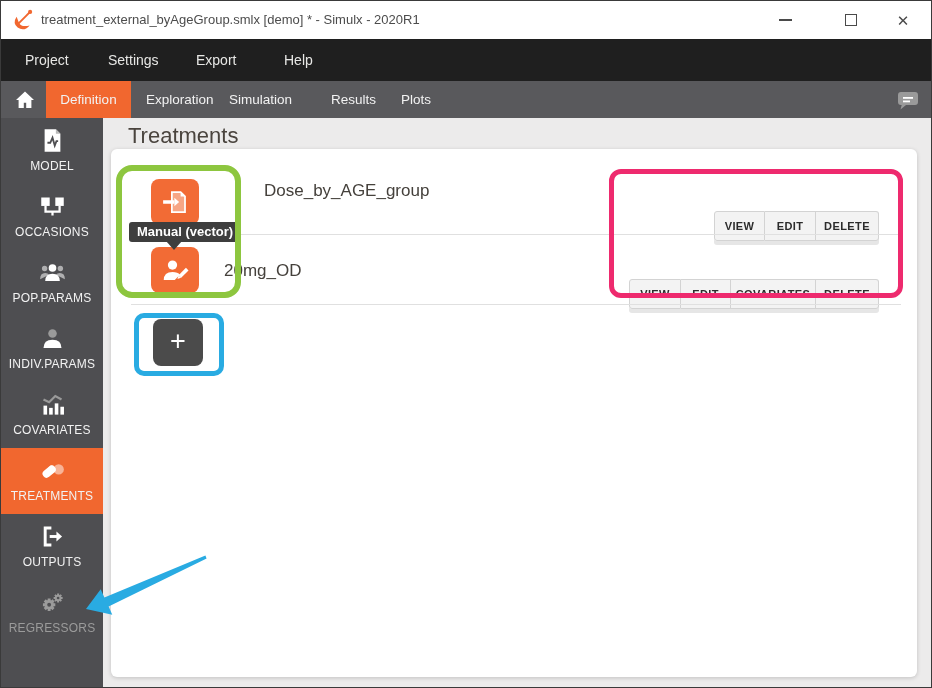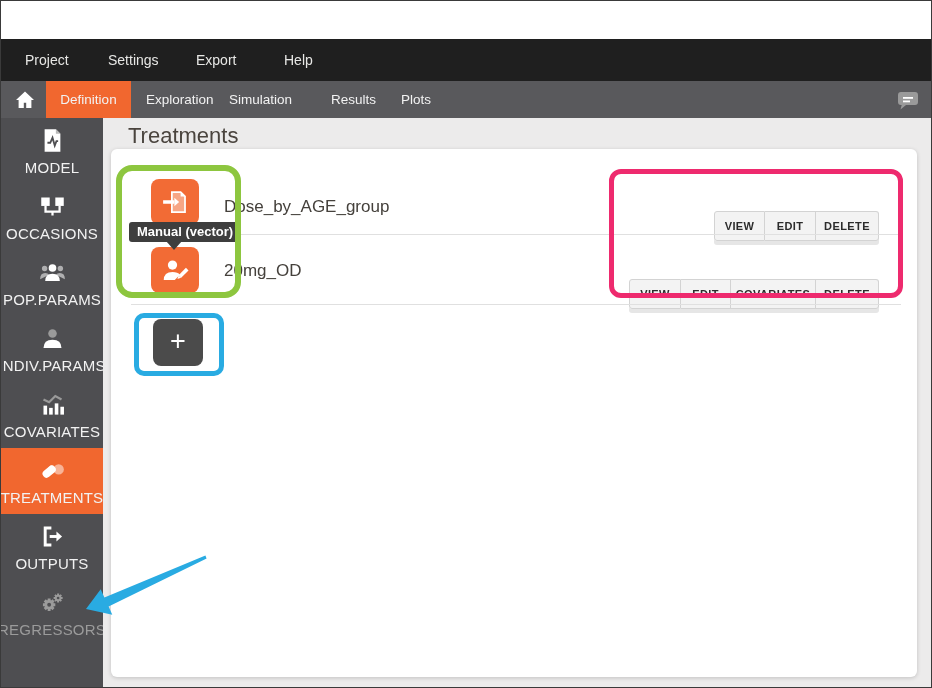--- a/index.html
+++ b/index.html
@@ -30,36 +30,36 @@
   .home-btn { position:absolute; left:12px; top:7px; width:24px; height:24px; cursor:pointer; }
   .tab { position:absolute; top:0; height:37px; line-height:37px; font-size:13.5px; color:#f2f2f2; cursor:pointer; }
   .tab.active { background:var(--accent,#f1672f); text-align:center; }
   .t0{left:45px; width:85px;} .t1{left:145px;} .t2{left:228px;text-align:right;} .t3{left:330px;} .t4{left:400px;}
   .chat-btn { position:absolute; left:894px; top:7px; width:26px; height:24px; cursor:pointer; }
   
   .sidebar { position:absolute; left:0; top:117px; width:102px; height:571px; background:#4e4e51; }
   .side-item { position:absolute; left:0; width:102px; height:66px; display:flex; flex-direction:column;
     align-items:center; padding-top:9px; cursor:pointer; }
   .side-item .icon { width:27px; height:27px; }
-  .side-item .lbl { margin-top:5px; font-size:15px; color:#f2f2f2; letter-spacing:.2px; }
+  .side-item .lbl { margin-top:5px; font-size:12px; color:#f2f2f2; letter-spacing:.2px; }
   .side-item.active { background:var(--accent,#f1672f); }
   .side-item.disabled .lbl { color:#9b9b9b; }
   .s0{top:0;} .s1{top:66px;} .s2{top:132px;} .s3{top:198px;} .s4{top:264px;} .s5{top:330px;} .s6{top:396px;} .s7{top:462px;}
   
   .main { position:absolute; left:102px; top:117px; width:830px; height:571px; background:#ecebeb; }
   .page-heading { position:absolute; left:25px; top:5px; font-size:22px; color:#4a443e; }
   .card { position:absolute; left:8px; top:31px; width:806px; height:528px; background:#ffffff;
     border-radius:6px; box-shadow:0 1px 4px rgba(0,0,0,.18); }
   .divider { position:absolute; left:20px; width:770px; height:1px; background:#e0e0e0; }
   .d1{top:85px;} .d2{top:155px;}
   .treat-icon-btn { position:absolute; left:40px; width:48px; height:46px; background:#f26b35;
     border-radius:8px; cursor:pointer; display:flex; align-items:center; justify-content:center; }
   .ti1{top:30px;} .ti2{top:98px;}
   .treat-name { position:absolute; left:113px; font-size:17px; color:#45413c; }
-  .n1{top:48px;} .n2{top:112px;}
+  .n1{top:32px;margin-left:40px;} .n2{top:112px;}
   .btn-group { position:absolute; display:flex; border-radius:3px; box-shadow:0 4px 0 #e6e6e6;margin-top:28px; }
   .g1{left:603px; top:34px;} .g2{left:518px; top:102px;}
   .act-btn { height:30px; background:#f3f3f3; border:1px solid #d3d3d3; border-left:none;
     font-size:11px; font-weight:bold; color:#2c2c2c; letter-spacing:.4px; text-align:center;
     line-height:28px; cursor:pointer; padding:0; }
   .act-btn:first-child { border-left:1px solid #d3d3d3; border-radius:3px 0 0 3px; }
   .act-btn:last-child { border-radius:0 3px 3px 0; }
   .w-view1{width:51px;} .w-edit1{width:51px;} .w-del1{width:63px;}
   .w-view2{width:52px;} .w-edit2{width:50px;} .w-dup2{width:85px;} .w-del2{width:63px;}
   .add-btn { position:absolute; left:42px; top:170px; width:50px; height:47px; background:#4b4b4b;
@@ -74,20 +74,37 @@
   .anno-green { left:115px; top:164px; width:125px; height:133px; border:6px solid var(--green,#8dc63f); border-radius:16px; }
   .anno-pink  { left:608px; top:168px; width:294px; height:129px; border:5px solid var(--pink,#ee2a6e); border-radius:12px; }
   .anno-blue  { left:133px; top:312px; width:90px;  height:63px;  border:5px solid var(--blue,#29abe2); border-radius:10px; }
   .anno-arrow { left:0; top:0; width:932px; height:688px; }
 </style>
 </head>
 <body>
 
 <div class="window">
 
+  <div class="titlebar">
+    <svg class="logo" viewBox="0 0 24 24">
+      <path d="M7 9 q-4 6 1 10 q6 4 11-2 q-8 2 -10-3 q-1-2.5 -2-5 z" fill="#f1672f"></path>
+      <line x1="8" y1="16" x2="19" y2="5" stroke="#f1672f" stroke-width="1.8"></line>
+      <circle cx="19.5" cy="4.5" r="1.9" fill="#f1672f"></circle>
+    </svg>
+    <span class="title-text">treatment_external_byAgeGroup.smlx [demo] * - Simulx - 2020R1</span>
+    <span class="winctl ctl-min">
+        <span class="min-line"></span>
+      </span>
+    <span class="winctl ctl-max">
+        <span class="max-box"></span>
+      </span>
+    <span class="winctl ctl-close">
+        <span class="close-x">✕</span>
+      </span>
+  </div>
 
   <div class="menubar">
     <span class="menu-item m0">Project</span>
     <span class="menu-item m1">Settings</span>
     <span class="menu-item m2">Export</span>
     <span class="menu-item m3">Help</span>
     <span class="info-badge">i</span>
     <span class="info-count">1</span>
   </div>
 

